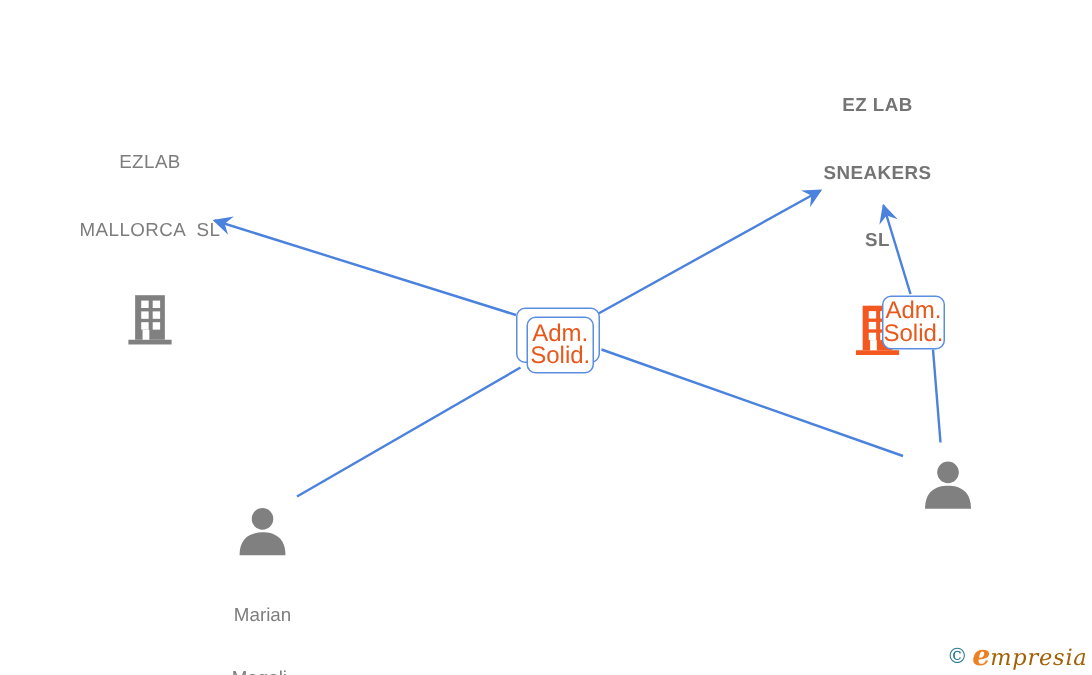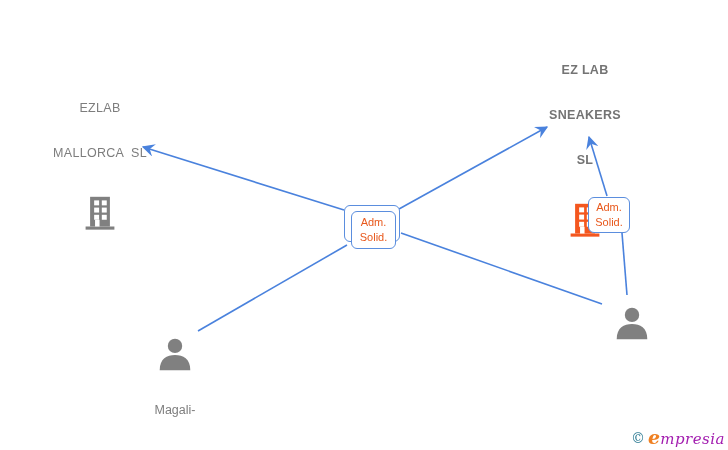--- a/index.html
+++ b/index.html
@@ -9,34 +9,34 @@
   }
   .edges{position:absolute;left:0;top:0;z-index:1;}
   .node{position:absolute;z-index:2;text-align:center;}
   .co-label{font-size:12.5px;color:#7d7d7d;line-height:15px;white-space:pre;letter-spacing:0.3px;}
   .co-label.bold{font-weight:bold;color:#747474;}
   .icon-wrap{display:block;margin:4px auto 0 auto;}
   .person-label{font-size:12.5px;color:#7d7d7d;line-height:14px;white-space:pre;margin-top:4px;}
   .relbox{
     position:absolute;z-index:3;background:#ffffff;border:1.6px solid #5b8ede;
     border-radius:6px;display:flex;flex-direction:column;align-items:center;
-    justify-content:center;font-size:11px;color:#e8581c;line-height:15px;
+    justify-content:center;font-size:16px;color:#e8581c;line-height:15px;
     box-sizing:border-box;
   }
   .relbox-back{
     position:absolute;z-index:2;background:#ffffff;border:1.6px solid #5b8ede;
     border-radius:6px;box-sizing:border-box;
   }
   .logo{
     position:absolute;right:3px;bottom:2px;z-index:4;white-space:nowrap;
     font-family:"DejaVu Serif", serif;font-style:italic;
   }
   .logo .copy{color:#2d7b93;font-size:14px;font-style:normal;vertical-align:1px;margin-right:3px;}
   .logo .e{color:#ef8022;font-size:19px;font-weight:bold;}
-  .logo .rest{color:#a21caf;font-size:15px;letter-spacing:0.5px;}
+  .logo .rest{color:#a16207;font-size:15px;letter-spacing:0.5px;}
 </style>
 </head>
 <body>
 
 <div class="canvas">
 
   <svg class="edges" width="728" height="450" viewBox="0 0 728 450">
     <defs>
       <marker id="arrow" viewBox="0 0 10 10" refX="9" refY="5" markerWidth="8" markerHeight="8" orient="auto-start-reverse">
         <path d="M0,0 L10,5 L0,10 L3.5,5 Z" fill="#4a82dd"></path>
@@ -98,20 +98,21 @@
   </div>
 
   <div class="node" style="left:115px;top:337px;width:120px;">
     <svg width="36" height="34" viewBox="0 0 40 36" style="display:block;margin:0 auto;">
       <g fill="#808080">
         <circle cx="20" cy="9" r="8"></circle>
         <path d="M3,36 C3,23 11,19 20,19 C29,19 37,23 37,36 Z"></path>
       </g>
     </svg>
     <div class="person-label">
+      <div>Marian</div>
       <div>Magali-</div>
       
     </div>
   </div>
 
   <div class="node" style="left:572px;top:306px;width:120px;">
     <svg width="36" height="34" viewBox="0 0 40 36" style="display:block;margin:0 auto;">
       <g fill="#808080">
         <circle cx="20" cy="9" r="8"></circle>
         <path d="M3,36 C3,23 11,19 20,19 C29,19 37,23 37,36 Z"></path>

